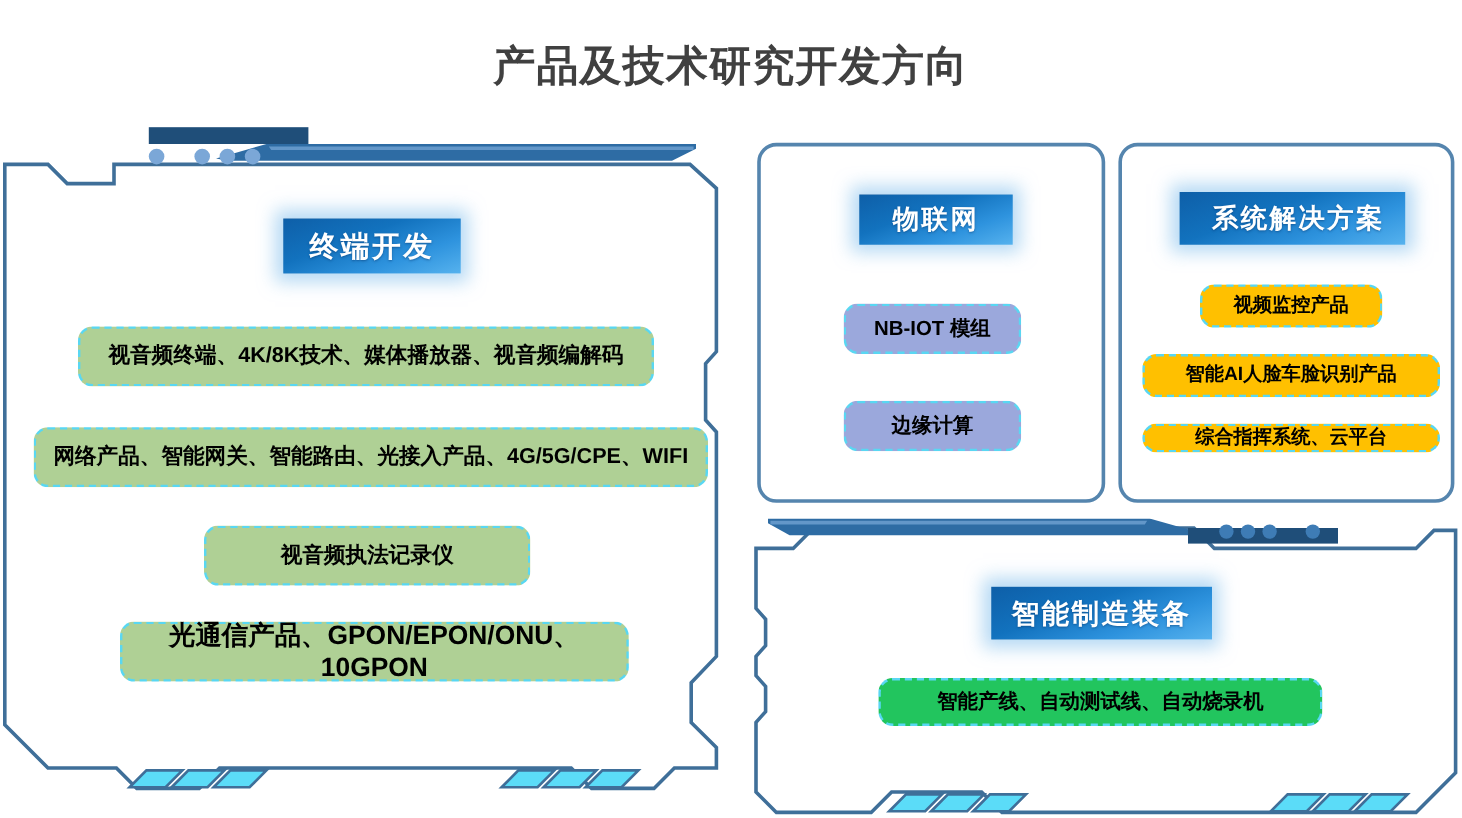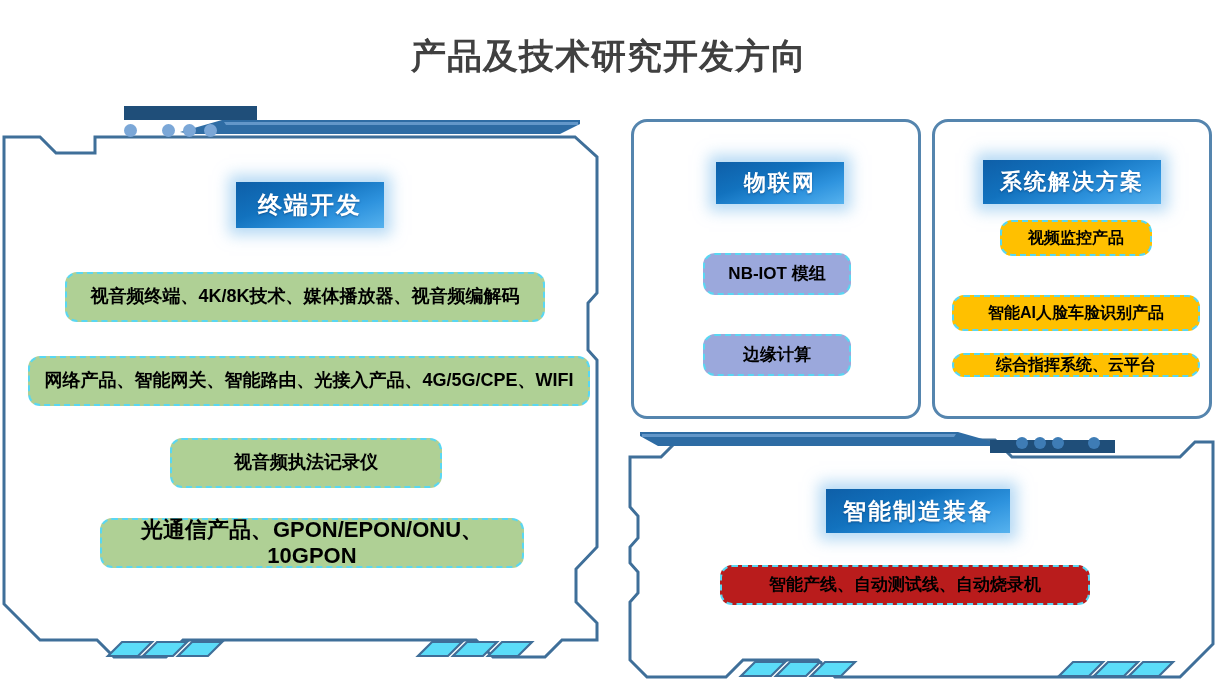--- a/index.html
+++ b/index.html
@@ -48,21 +48,21 @@
     justify-content: center;
     text-align: center;
     font-weight: bold;
     color: #000000;
     line-height: 1.2;
     padding: 0 10px;
   }
   .pill.green  { background: #AFD095; }
   .pill.purple { background: #9BA8DC; }
   .pill.orange { background: #FFC000; }
-  .pill.salmon { background: #b91c1c; }
+  .pill.salmon { background: #22c55e; margin-left: 12px; }
 
   
   .hdr {
     position: absolute;
     display: flex;
     align-items: center;
     justify-content: center;
     color: #ffffff;
     font-weight: bold;
     white-space: nowrap;
@@ -177,25 +177,25 @@
 
   <div class="pill purple" style="left:703px; top:253px; width:148px; height:42px; font-size:17px;">
     <span>NB-IOT 模组</span>
   </div>
   <div class="pill purple" style="left:703px; top:334px; width:148px; height:42px; font-size:17px;">
     <span>边缘计算</span>
   </div>
 
   <div class="rpanel" style="left:932px; top:119px; width:280px; height:300px;"></div>
 
-  <div class="hdr" style="left:983px; top:160px; width:178px; height:44px; font-size:22px;">
+  <div class="hdr" style="left:983px; top:160px; width:178px; height:44px; font-size:22px;padding-left:10px;">
     <span>系统解决方案</span>
   </div>
 
-  <div class="pill orange" style="left:1000px; top:220px; width:152px; height:36px; font-size:16px;">
+  <div class="pill orange" style="left:1000px; top:237px; width:152px; height:36px; font-size:16px;">
     <span>视频监控产品</span>
   </div>
   <div class="pill orange" style="left:952px; top:295px; width:248px; height:36px; font-size:16px;">
     <span>智能AI人脸车脸识别产品</span>
   </div>
   <div class="pill orange" style="left:952px; top:353px; width:248px; height:24px; font-size:16px;">
     <span>综合指挥系统、云平台</span>
   </div>
 
   <svg class="frame-svg" style="left:625px; top:432px; width:593px; height:250px;" viewBox="0 0 593 250" xmlns="http://www.w3.org/2000/svg">

